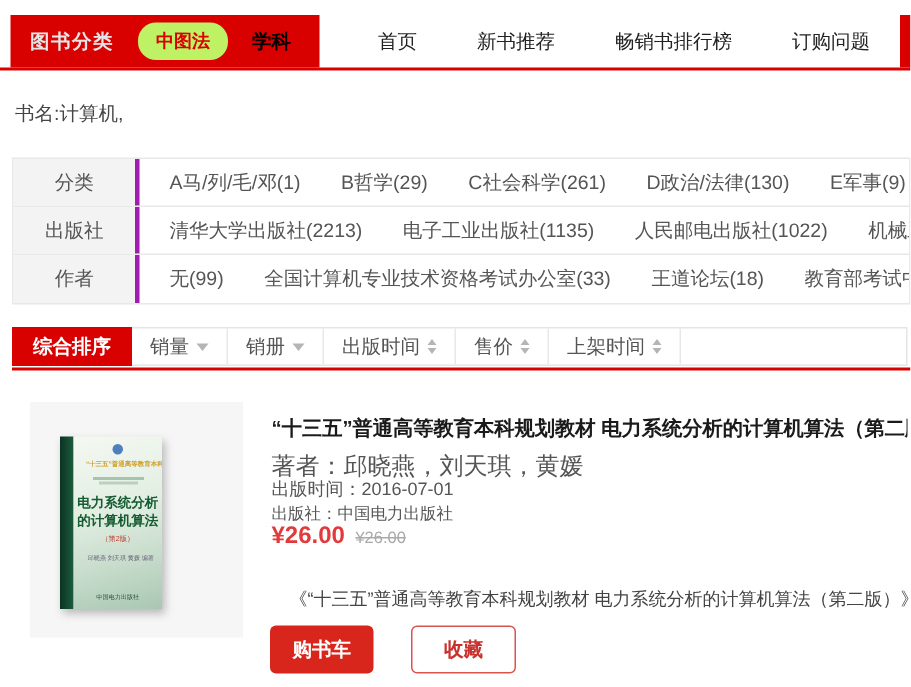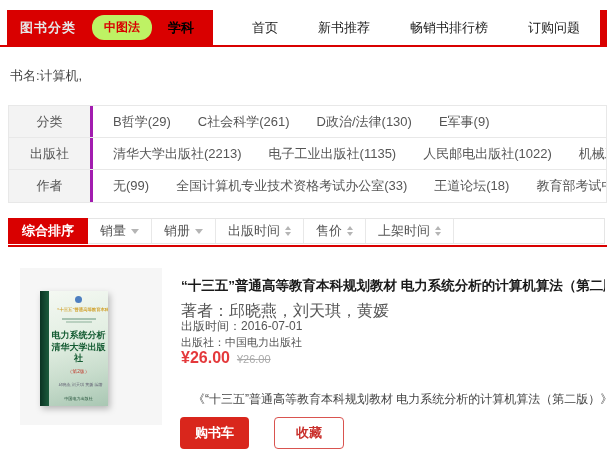--- a/index.html
+++ b/index.html
@@ -103,20 +103,21 @@
   </div>
   <div class="red-sliver"></div>
   <div class="red-line"></div>
 
   <div class="query">书名:计算机,</div>
 
   <div class="filter-table">
     <div class="f-row">
       <div class="f-label">分类</div>
       <div class="f-items">
+        <span>A马/列/毛/邓(1)</span>
         <span>B哲学(29)</span>
         <span>C社会科学(261)</span>
         <span>D政治/法律(130)</span>
         <span>E军事(9)</span>
 
       </div>
     </div>
     <div class="f-row">
       <div class="f-label">出版社</div>
       <div class="f-items">
@@ -174,21 +175,21 @@
   <div class="cover-box">
     <div class="book">
       <div class="spine"></div>
       <div class="bcover">
         <div class="logo-dot"></div>
         <div class="c-banner">“十三五”普通高等教育本科规划教材</div>
         <div class="c-deco"></div>
         <div class="c-deco2"></div>
         <div class="c-title">
           <div>电力系统分析</div>
-          <div>清华大学出版社</div>
+          <div>的计算机算法</div>
         </div>
         <div class="c-edition">（第2版）</div>
         <div class="c-authors">邱晓燕 刘天琪 黄媛 编著</div>
         <div class="c-pub">中国电力出版社</div>
       </div>
     </div>
   </div>
 
   <div class="b-title">“十三五”普通高等教育本科规划教材 电力系统分析的计算机算法（第二版）</div>
   <div class="b-meta1">著者：邱晓燕，刘天琪，黄媛</div>

